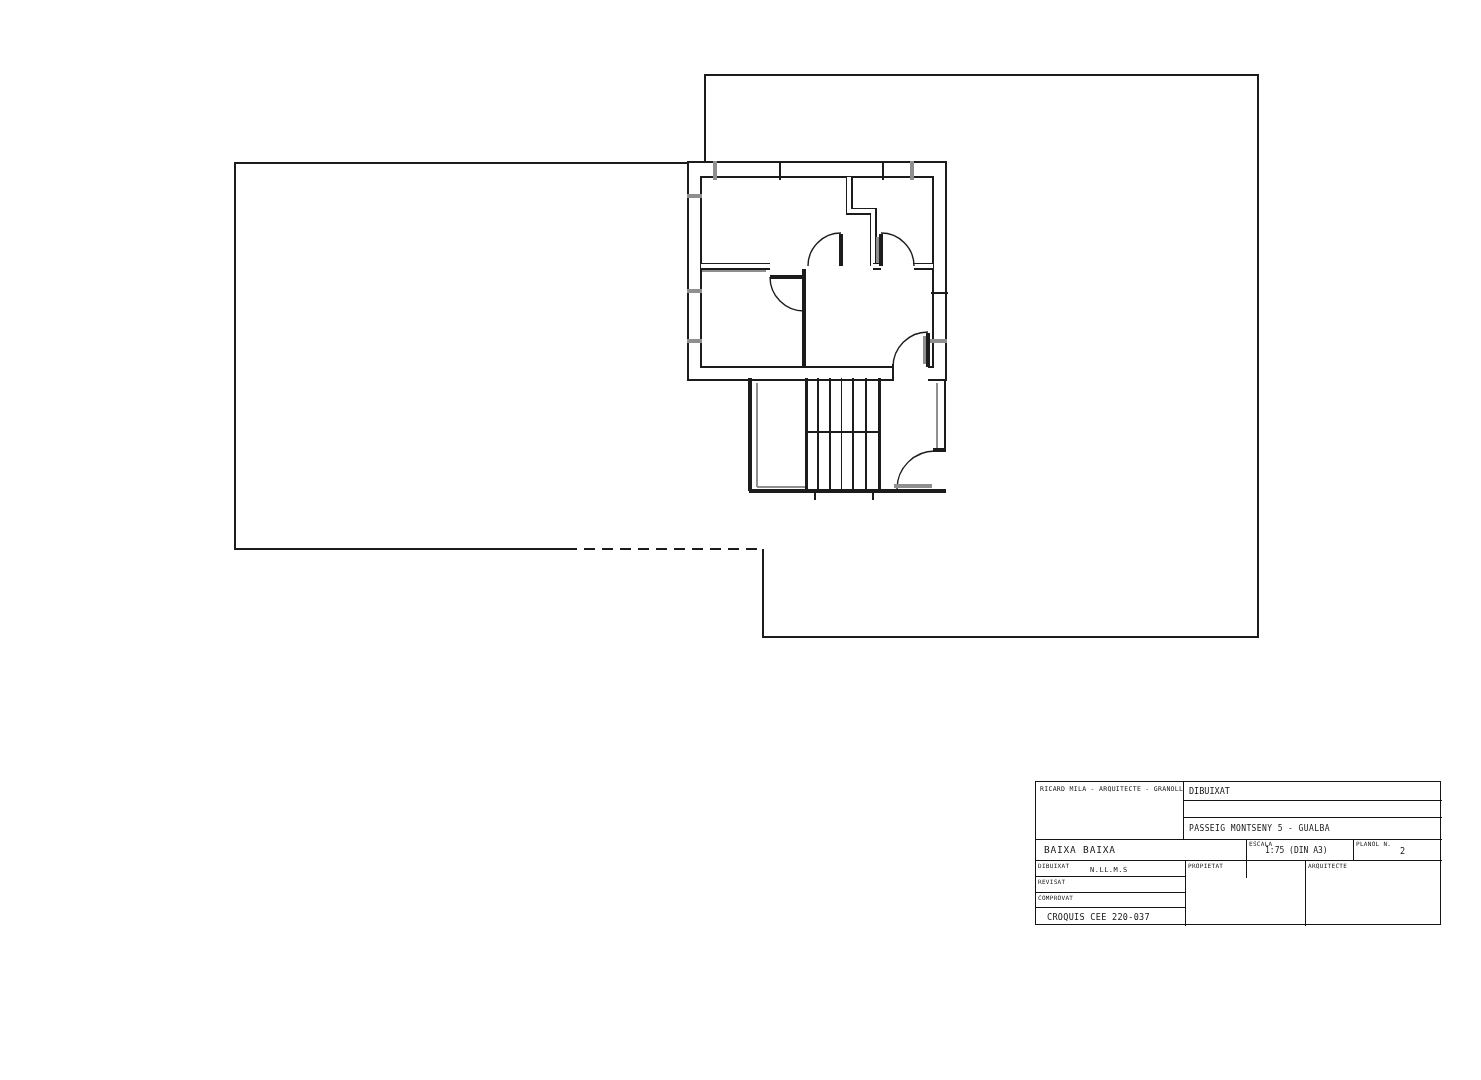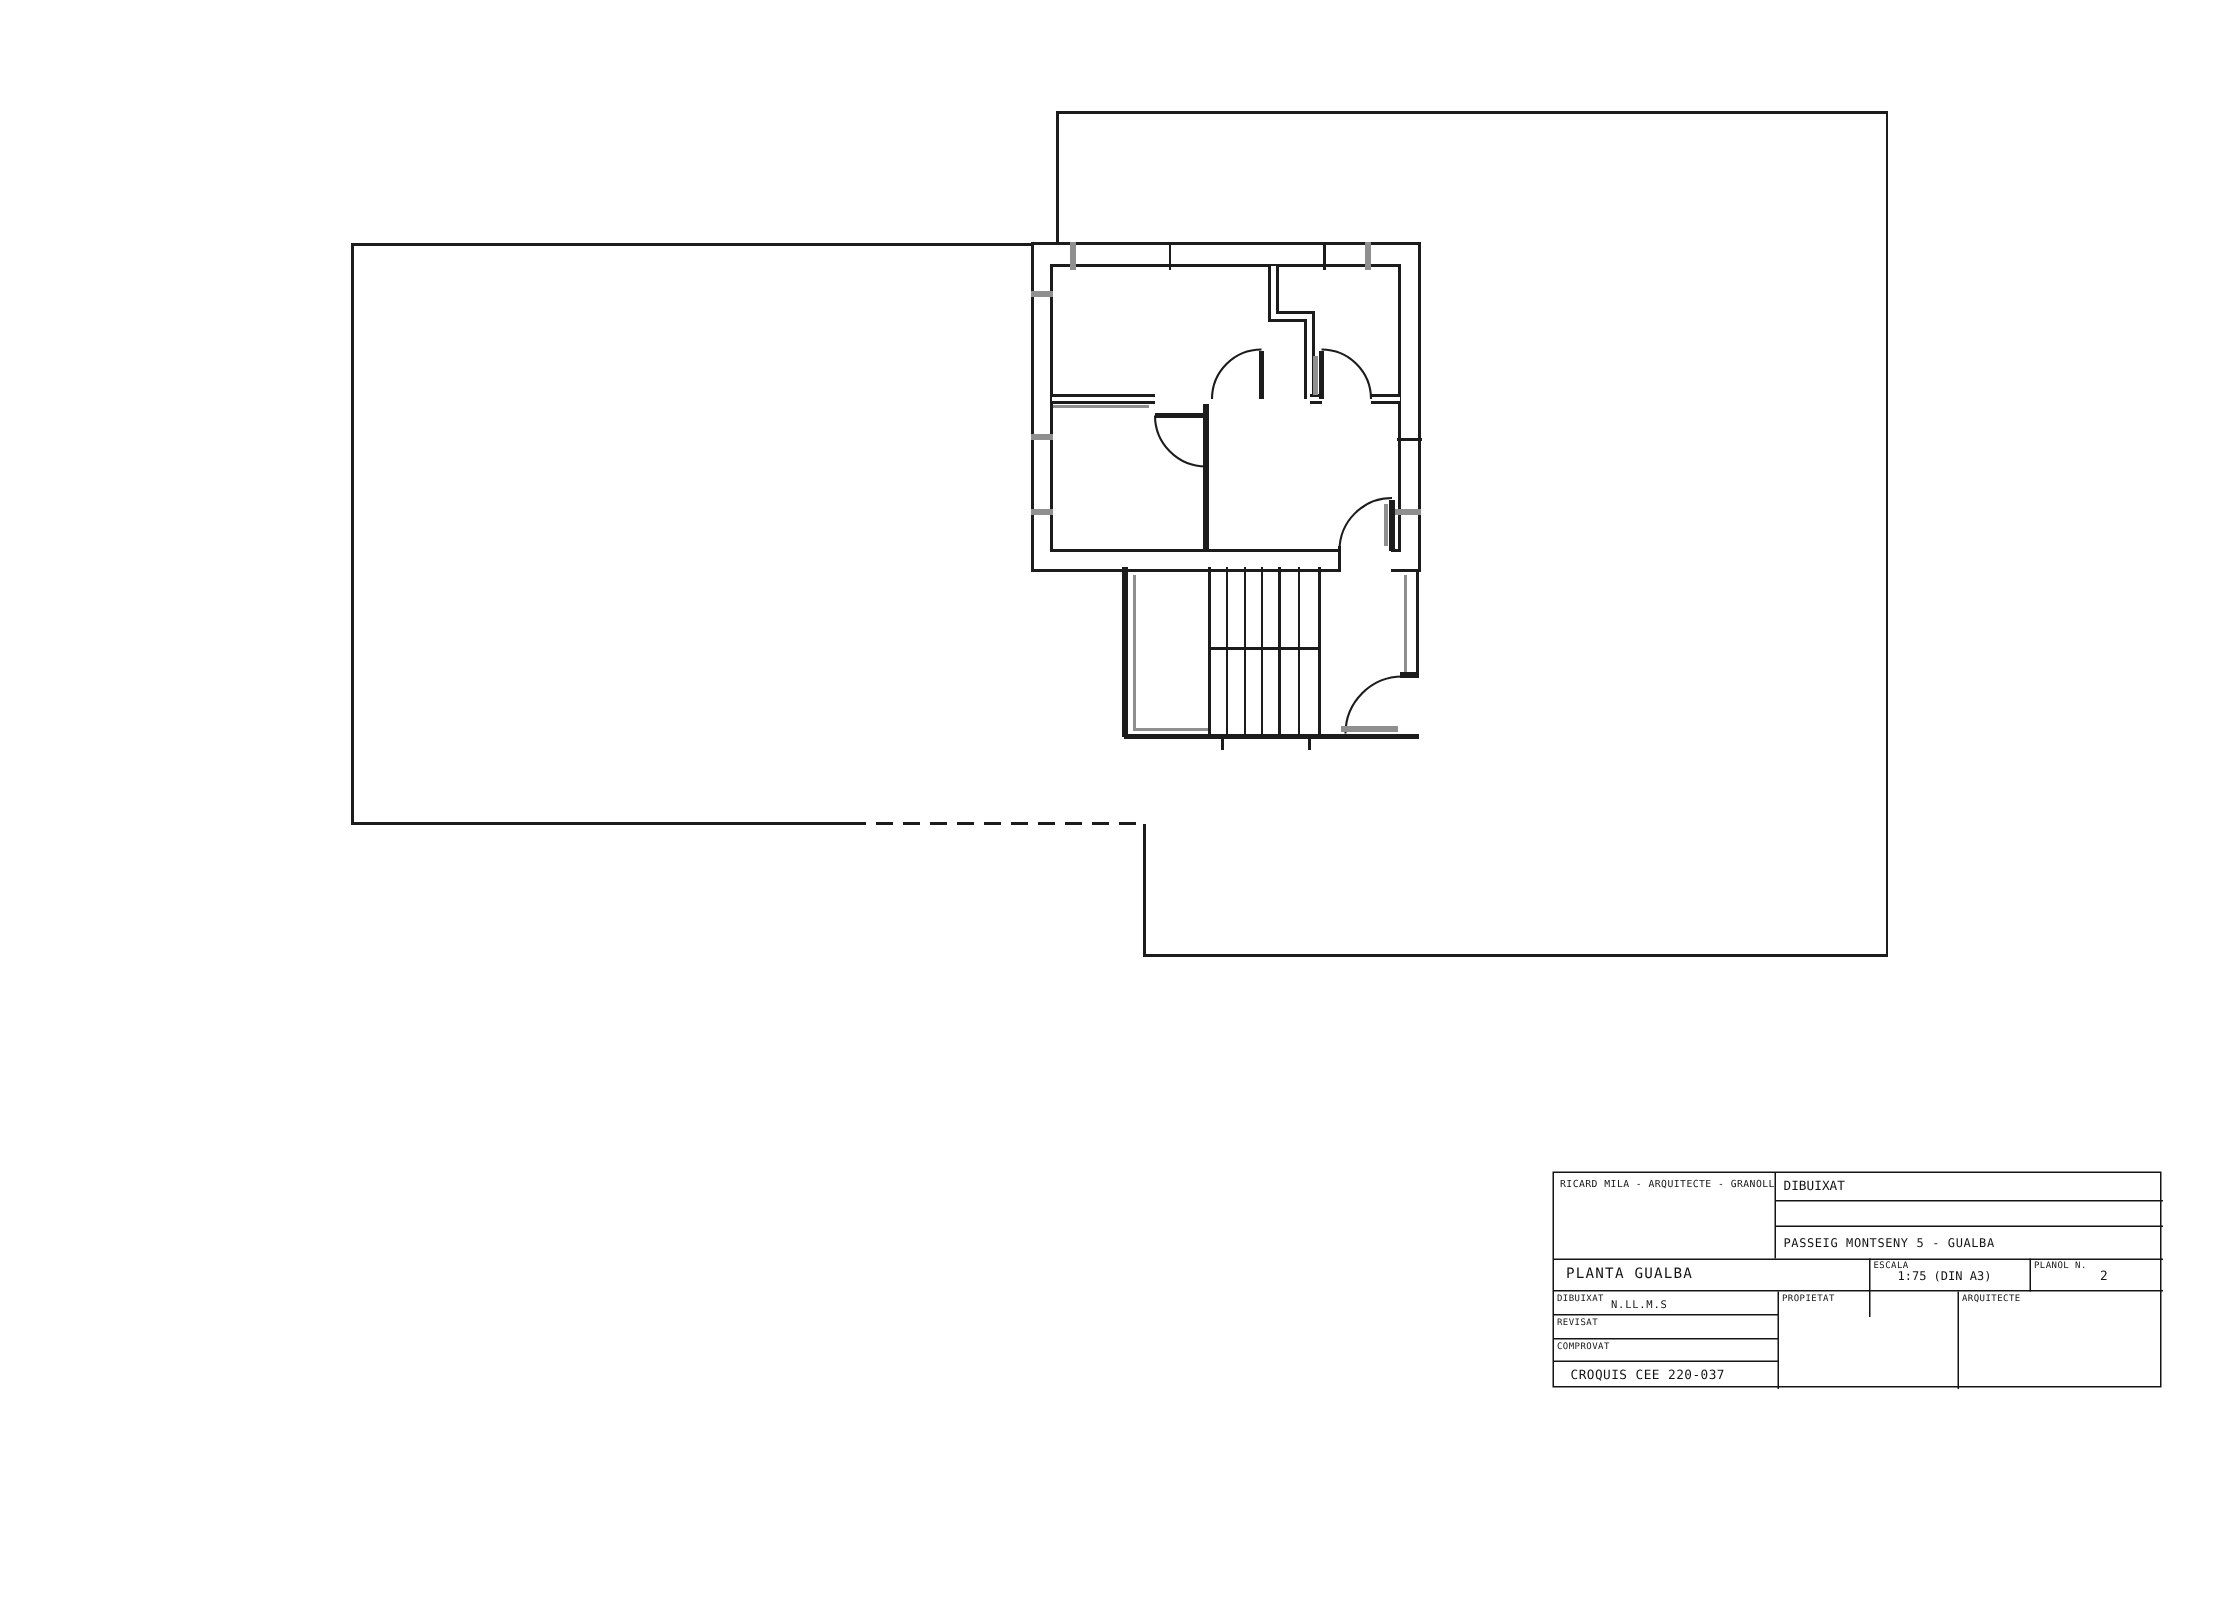--- a/index.html
+++ b/index.html
@@ -42,21 +42,21 @@
   .tb-planname .val { position:absolute; left:8px; top:5px; font-size:9.5px; letter-spacing:0.8px; }
   .tb-scale { left:210px; top:57px; width:107px; height:39px;
     border-left:1.4px solid #141414; }
   .tb-scale .val { position:absolute; left:18px; top:7px; font-size:8px; }
   .tb-sheet { left:317px; top:57px; width:89px; height:22px;
     border-left:1.4px solid #141414; }
   .tb-sheet .val { position:absolute; left:46px; top:7px; font-size:8.5px; }
 
   .tb-r1 { left:0; top:79px; width:150px; height:16px;
     border-right:1.4px solid #141414; border-bottom:1.2px solid #141414; }
-  .tb-r1 .val { position:absolute; left:38px; top:5px; font-size:7px; letter-spacing:0.5px; }
+  .tb-r1 .val { position:absolute; left:54px; top:5px; font-size:7px; letter-spacing:0.5px; }
   .tb-r2 { left:0; top:95px; width:150px; height:16px;
     border-right:1.4px solid #141414; border-bottom:1.2px solid #141414; }
   .tb-r3 { left:0; top:111px; width:150px; height:15px;
     border-right:1.4px solid #141414; border-bottom:1.2px solid #141414; }
   .tb-ref { left:0; top:126px; width:150px; height:18px;
     border-right:1.4px solid #141414; }
   .tb-ref .val { position:absolute; left:11px; top:4px; font-size:8.5px; letter-spacing:0.3px; }
   .tb-owner { left:150px; top:79px; width:120px; height:65px;
     border-right:1.4px solid #141414; }
   .tb-arch { left:270px; top:79px; width:136px; height:65px; }
@@ -162,21 +162,21 @@
     <div class="tb-cell tb-doctype">
       <span class="val">DIBUIXAT</span>
     </div>
     <div class="tb-cell tb-blank"></div>
     <div class="tb-cell tb-address">
       <span class="val">PASSEIG MONTSENY 5 - GUALBA</span>
     </div>
 
     <div class="tb-cell tb-midrow"></div>
     <div class="tb-cell tb-planname">
-      <span class="val">PLANTA GUALBA</span>
+      <span class="val">BAIXA BAIXA</span>
     </div>
     <div class="tb-cell tb-scale">
       <span class="tb-label">ESCALA</span>
       <span class="val">1:75 (DIN A3)</span>
     </div>
     <div class="tb-cell tb-sheet">
       <span class="tb-label">PLANOL N.</span>
       <span class="val">2</span>
     </div>
 

